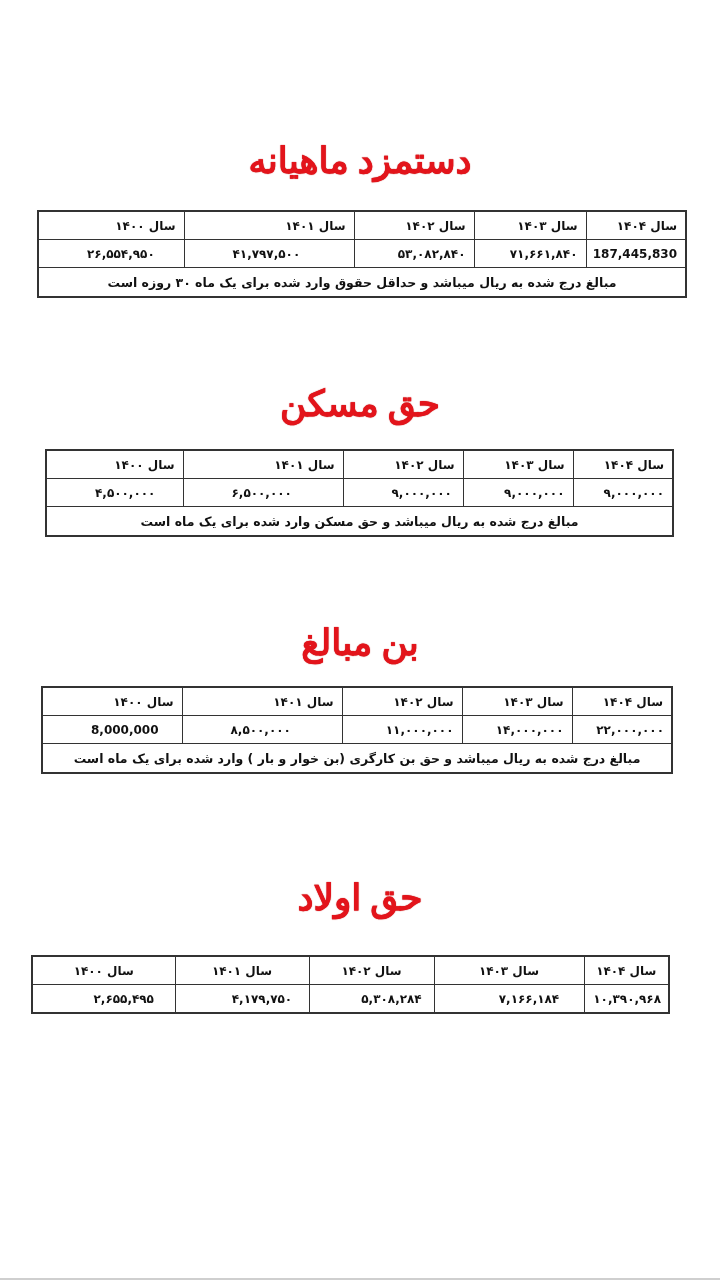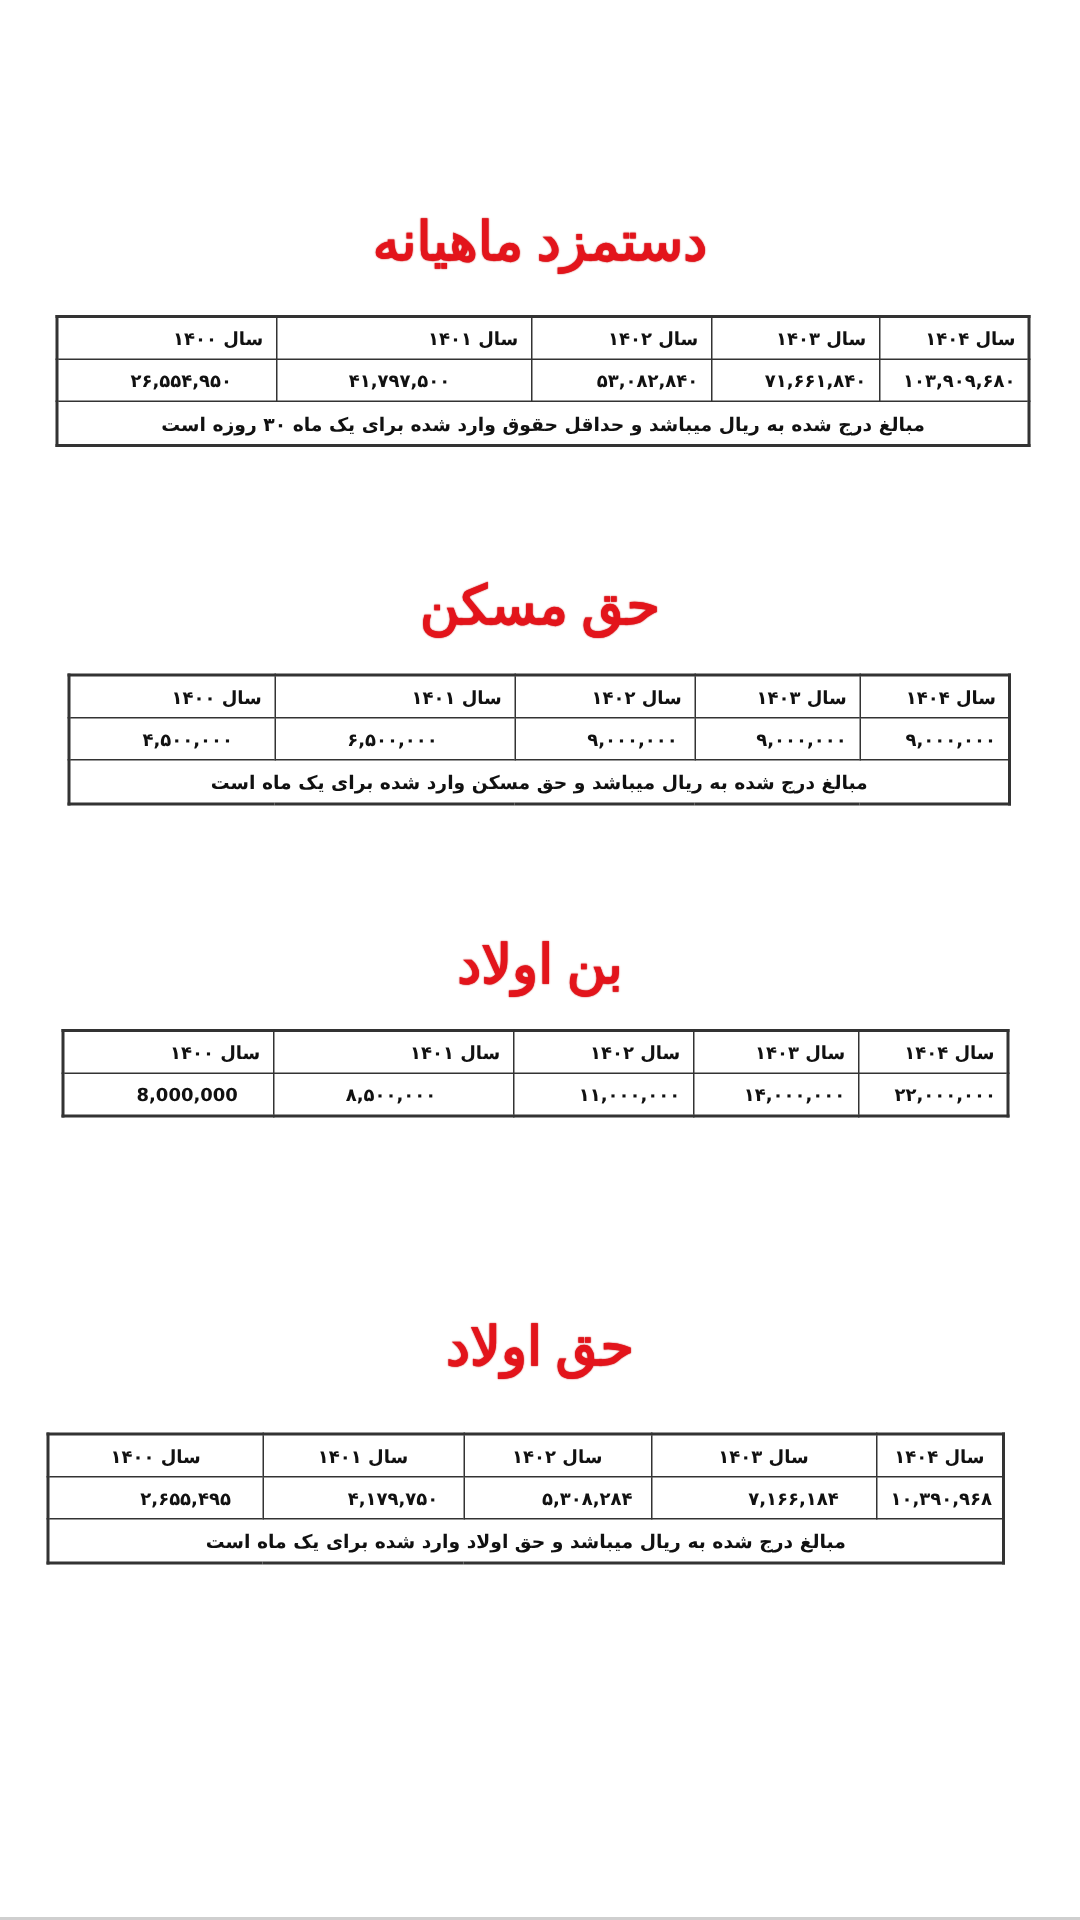--- a/index.html
+++ b/index.html
@@ -40,21 +40,21 @@
     </colgroup>
   <tbody>
       <tr>
     <td class="hdr">سال ۱۴۰۴</td>
     <td class="hdr">سال ۱۴۰۳</td>
     <td class="hdr">سال ۱۴۰۲</td>
     <td class="hdr">سال ۱۴۰۱</td>
     <td class="hdr">سال ۱۴۰۰</td>
   </tr>
   <tr>
-    <td class="val">۱۰۳,۹۰۹,۶۸۰</td>
+    <td class="val">187,445,830</td>
     <td class="val">۷۱,۶۶۱,۸۴۰</td>
     <td class="val">۵۳,۰۸۲,۸۴۰</td>
     <td class="val">۴۱,۷۹۷,۵۰۰</td>
     <td class="val">۲۶,۵۵۴,۹۵۰</td>
   </tr>
   <tr>
     <td class="note" colspan="5">مبالغ درج شده به ریال میباشد و حداقل حقوق وارد شده برای یک ماه ۳۰ روزه است</td>
   </tr>
 </tbody>
   </table>
@@ -82,21 +82,21 @@
     <td class="val">۹,۰۰۰,۰۰۰</td>
     <td class="val">۶,۵۰۰,۰۰۰</td>
     <td class="val">۴,۵۰۰,۰۰۰</td>
   </tr>
   <tr>
     <td class="note" colspan="5">مبالغ درج شده به ریال میباشد و حق مسکن وارد شده برای یک ماه است</td>
   </tr>
 </tbody>
   </table>
 
-<div class="title" style="top:622px;">بن اولاد</div>
+<div class="title" style="top:622px;">بن مبالغ</div>
 <table class="tbl" style="left:41px; top:686px; width:630px;">
   <colgroup>
       <col style="width:100px">
       <col style="width:110px">
       <col style="width:120px">
       <col style="width:160px">
       <col style="width:140px">
     </colgroup>
   <tbody>
       <tr>
@@ -105,20 +105,23 @@
     <td class="hdr">سال ۱۴۰۲</td>
     <td class="hdr">سال ۱۴۰۱</td>
     <td class="hdr">سال ۱۴۰۰</td>
   </tr>
   <tr>
     <td class="val">۲۲,۰۰۰,۰۰۰</td>
     <td class="val">۱۴,۰۰۰,۰۰۰</td>
     <td class="val">۱۱,۰۰۰,۰۰۰</td>
     <td class="val">۸,۵۰۰,۰۰۰</td>
     <td class="val">8,000,000</td>
+  </tr>
+  <tr>
+    <td class="note" colspan="5">مبالغ درج شده به ریال میباشد و حق بن کارگری (بن خوار و بار ) وارد شده برای یک ماه است</td>
   </tr>
 </tbody>
   </table>
 
 <div class="title" style="top:877px;">حق اولاد</div>
 <table class="tbl" style="left:31px; top:955px; width:637px;">
   <colgroup>
       <col style="width:85px">
       <col style="width:150px">
       <col style="width:125px">
@@ -133,19 +136,16 @@
     <td class="hdr" style="text-align:center">سال ۱۴۰۱</td>
     <td class="hdr" style="text-align:center">سال ۱۴۰۰</td>
   </tr>
   <tr>
     <td class="val" style="">۱۰,۳۹۰,۹۶۸</td>
     <td class="val" style="text-align:center">۷,۱۶۶,۱۸۴</td>
     <td class="val" style="text-align:center">۵,۳۰۸,۲۸۴</td>
     <td class="val" style="text-align:center">۴,۱۷۹,۷۵۰</td>
     <td class="val" style="text-align:center">۲,۶۵۵,۴۹۵</td>
   </tr>
-  <tr>
-    <td class="note" colspan="5">مبالغ درج شده به ریال میباشد و حق اولاد وارد شده برای یک ماه است</td>
-  </tr>
 </tbody>
   </table>
 
 <div class="bottom-line"></div>
 
 </body></html>

